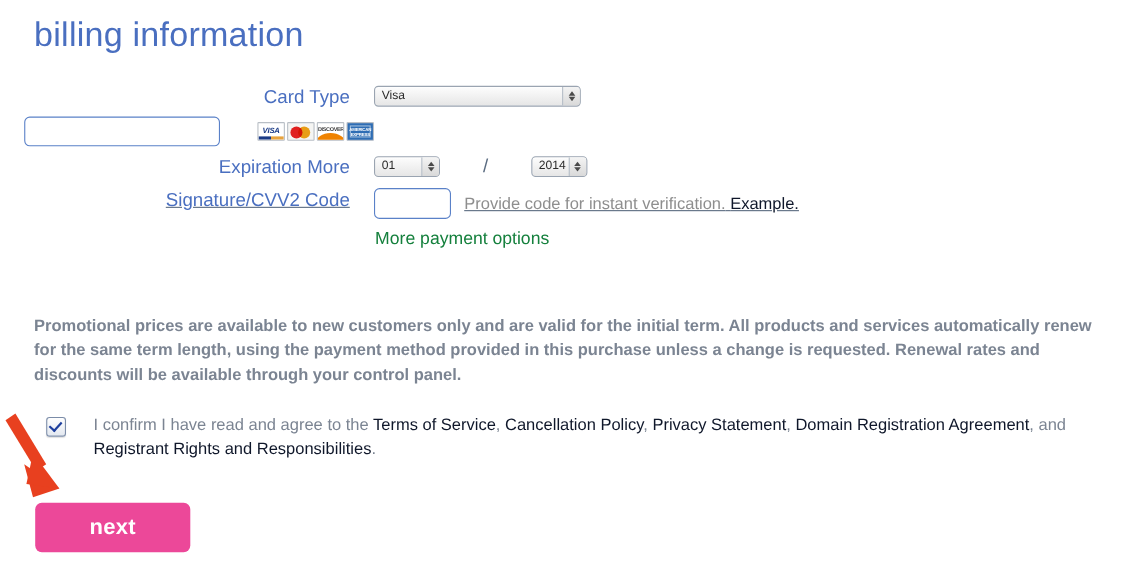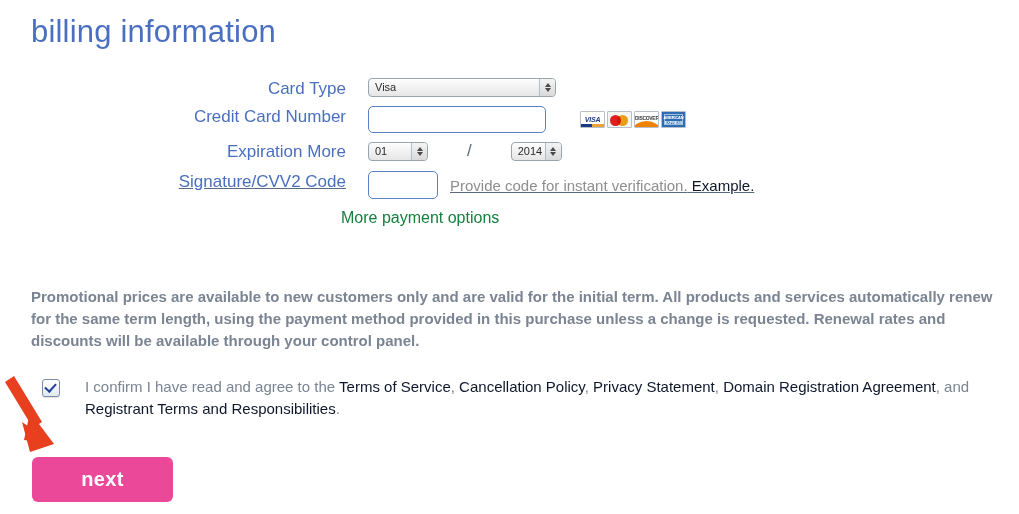--- a/index.html
+++ b/index.html
@@ -33,21 +33,20 @@
   .form-area {
     position: absolute;
     left: 0;
     top: 78px;
     width: 1019px;
   }
   .form-row {
     display: flex;
     align-items: flex-start;
     margin-bottom: 6px;
-    padding-left: 28px;
   }
   .form-label {
     width: 318px;
     text-align: right;
     padding-right: 0;
     font-size: 17px;
     color: #4a6fc0;
     line-height: 22px;
     white-space: nowrap;
   }
@@ -323,21 +322,20 @@
         <span class="sel-value">Visa</span>
         <span class="sel-stepper">
           <span class="arr up"></span>
           <span class="arr down"></span>
         </span>
       </div>
     </div>
   </div>
 
   <div class="form-row" style="margin-top:4px;">
-    <div class="form-label">Credit Card Number</div>
     <div class="form-field">
       <input class="text-input" id="cc-number" type="text" placeholder="" style="">
       <div class="card-logos">
         <div class="logo logo-visa">
           <span class="txt">VISA</span>
           <span class="bar"></span>
         </div>
         <div class="logo logo-mc">
           <span class="circ c-red"></span>
           <span class="circ c-yel"></span>
@@ -389,21 +387,21 @@
   </div>
 </div>
 
 <div class="more-options">More payment options</div>
 
 <div class="promo">Promotional prices are available to new customers only and are valid for the initial term. All products and services automatically renew for the same term length, using the payment method provided in this purchase unless a change is requested. Renewal rates and discounts will be available through your control panel.</div>
 
 <div class="confirm-row">
   <div class="mac-checkbox"></div>
   <div class="confirm-text">
-    <span>I confirm I have read and agree to the </span><span class="link">Terms of Service</span><span>, </span><span class="link">Cancellation Policy</span><span>, </span><span class="link">Privacy Statement</span><span>, </span><span class="link">Domain Registration Agreement</span><span>, </span><span> and </span><span class="link">Registrant Terms and Responsibilities</span><span>.</span>
+    <span>I confirm I have read and agree to the </span><span class="link">Terms of Service</span><span>, </span><span class="link">Cancellation Policy</span><span>, </span><span class="link">Privacy Statement</span><span>, </span><span class="link">Domain Registration Agreement</span><span>, </span><span> and </span><span class="link">Registrant Rights and Responsibilities</span><span>.</span>
   </div>
 </div>
 
 <button class="next-button">next</button>
 
 <svg class="annotation-arrow" viewBox="0 0 90 100">
   <g fill="#e8401f">
     <path d="M14 16 L42 62 L33 68 L5 22 Z"></path>
     <path d="M22 62 L54 84 L30 92 Z"></path>
     <path d="M30 52 L54 84 L24 80 Z"></path>

